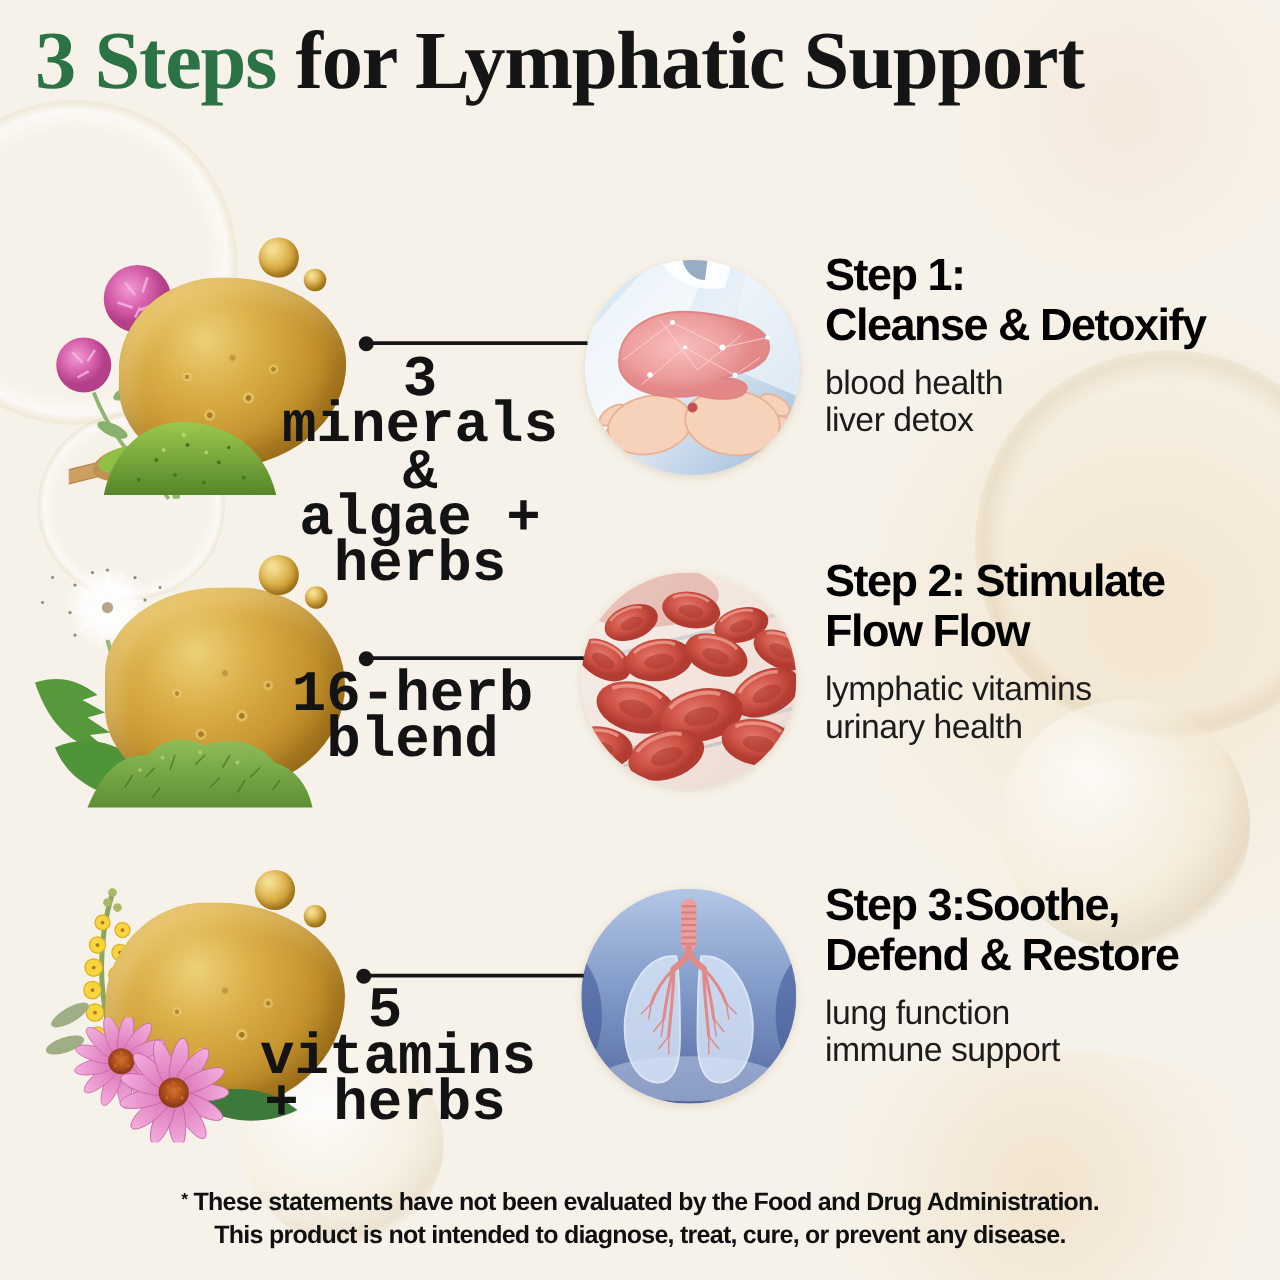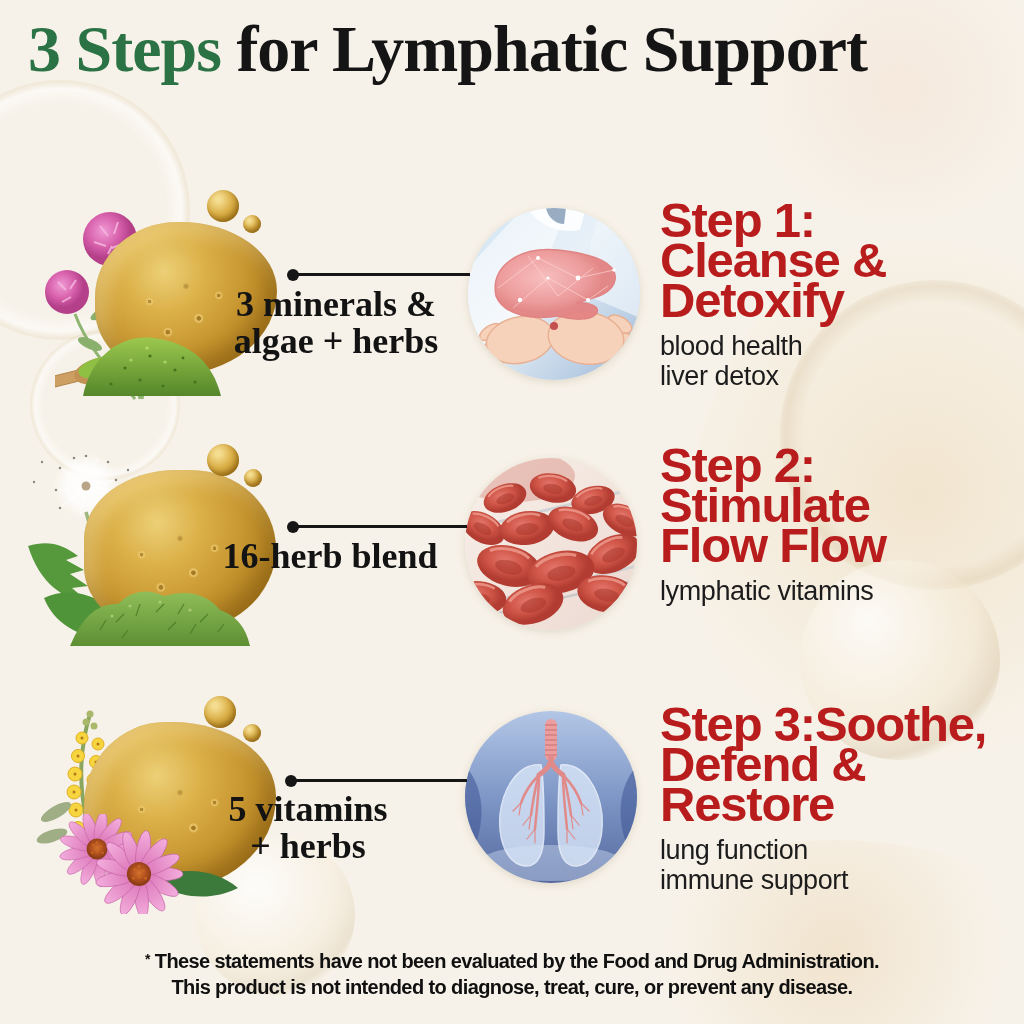--- a/index.html
+++ b/index.html
@@ -57,22 +57,22 @@
   .drop-small{width:18px; height:18px;}
   .d1a{left:207px; top:190px;} .d1b{left:243px; top:215px;}
   .d2a{left:207px; top:444px;} .d2b{left:244px; top:469px;}
   .d3a{left:204px; top:696px;} .d3b{left:243px; top:724px;}
   
   .art-back{position:absolute; z-index:1;}
   .art-front{position:absolute; z-index:3;}
   
   .label{
     position:absolute; z-index:4; text-align:center;
-    font-family:Liberation Serif, serif; font-weight:bold;
-    font-size:36px; line-height:37px; color:#131313;
+    font-family:Liberation Mono, monospace; font-weight:bold;
+    font-size:46px; line-height:37px; color:#131313;
   }
   .label .lbl{display:block;}
   .label .lbl:empty{display:none;}
   .label-1{left:216px; top:286px; width:240px;}
   .label-2{left:205px; top:538px; width:250px;}
   .label-3{left:208px; top:791px; width:200px;}
   
   .connector{position:absolute; height:3px; background:#161616; z-index:4;}
   .connector::before{
     content:""; position:absolute; left:-6px; top:-4.5px;
@@ -86,22 +86,22 @@
     position:absolute; width:172px; height:172px; border-radius:50%;
     overflow:hidden; z-index:2; box-shadow:0 2px 8px rgba(120,100,60,.18);
   }
   .circ-1{left:468px; top:208px;}
   .circ-2{left:465px; top:458px;}
   .circ-3{left:465px; top:711px;}
   
   .step-text{position:absolute; left:660px; width:360px; z-index:4;}
   .st-1{top:200px;} .st-2{top:445px;} .st-3{top:704px;}
   .step-heading{
-    margin:0 0 11px 0; color:#b91c1c; font-weight:bold;
-    font-size:49px; line-height:40px; letter-spacing:-1.2px;
+    margin:0 0 11px 0; color:#000000; font-weight:bold;
+    font-size:36px; line-height:40px; letter-spacing:-1.2px;
   }
   .step-heading .hline{display:block;}
   .benefit{margin:0; color:#1c1c1c; font-size:27px; line-height:30px; letter-spacing:-0.4px;}
   
   .disclaimer{
     position:absolute; left:0; top:946px; width:1024px; z-index:5;
     text-align:center; color:#101010; font-weight:bold;
     font-size:20px; line-height:26px; letter-spacing:-0.6px;
   }
   .disclaimer .marker{font-size:14px; vertical-align:4px; margin-right:5px; font-weight:bold;}
@@ -343,20 +343,21 @@
       <use href="#cell" transform="translate(68 146) rotate(-18) scale(1.2)"></use>
       <use href="#cell" transform="translate(14 140) rotate(5) scale(1.05)"></use>
     </svg>
   </div>
   <div class="step-text st-2">
     <h2 class="step-heading">
       <span class="hline">Step 2: Stimulate</span>
       <span class="hline">Flow Flow</span>
     </h2>
     <p class="benefit">lymphatic vitamins</p>
+    <p class="benefit">urinary health</p>
   </div>
 
   <svg class="art-back" style="left:20px; top:704px;" width="120" height="160" viewBox="0 0 120 160">
     <path d="M80 158 C60 110 55 60 70 10" stroke="#8aa55e" stroke-width="4" fill="none"></path>
     <g fill="#a9b86a">
       <circle cx="70" cy="10" r="3.5"></circle>
         <circle cx="66" cy="18" r="3.5"></circle>
         <circle cx="74" cy="22" r="3.5"></circle>
     </g>
     <g fill="#f6d53f" stroke="#dfae22" stroke-width="1">

